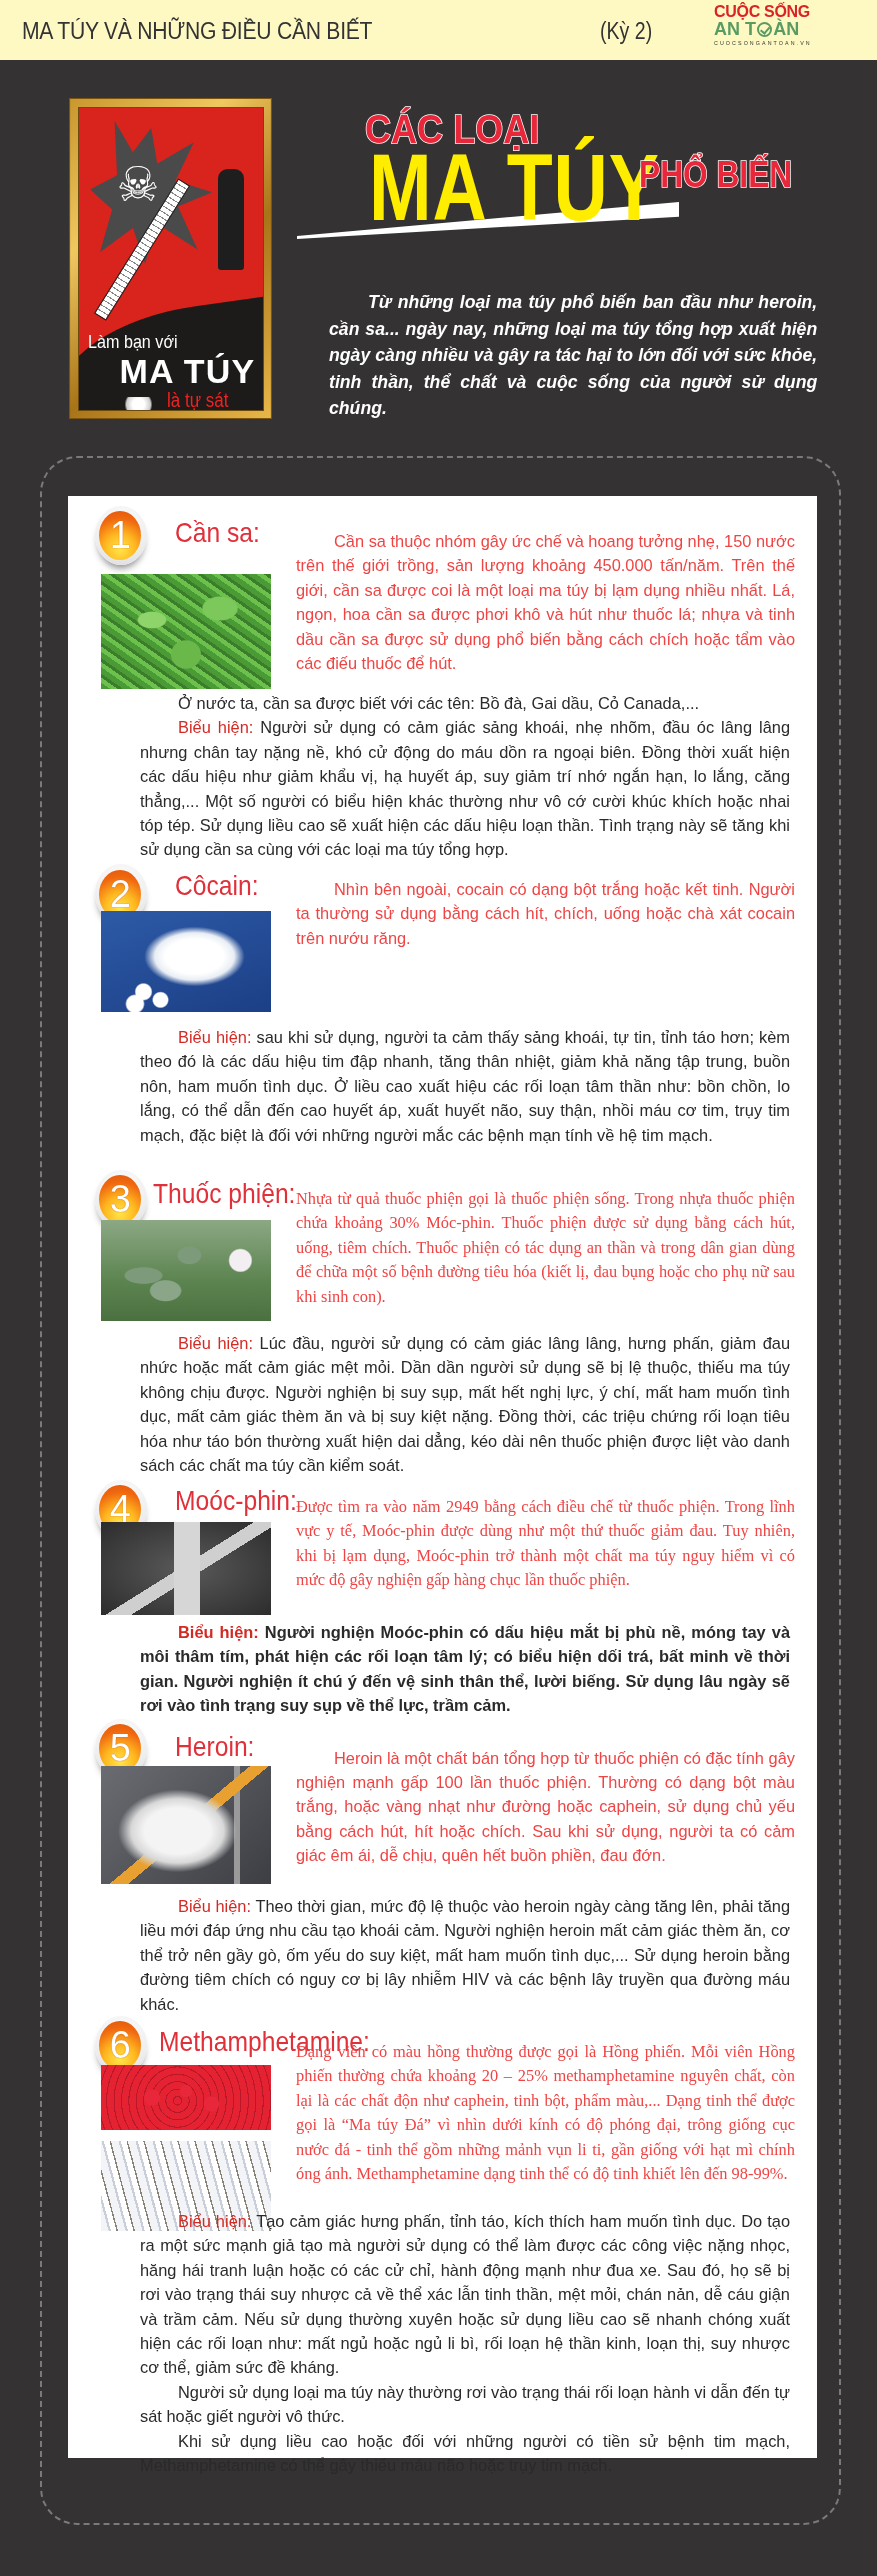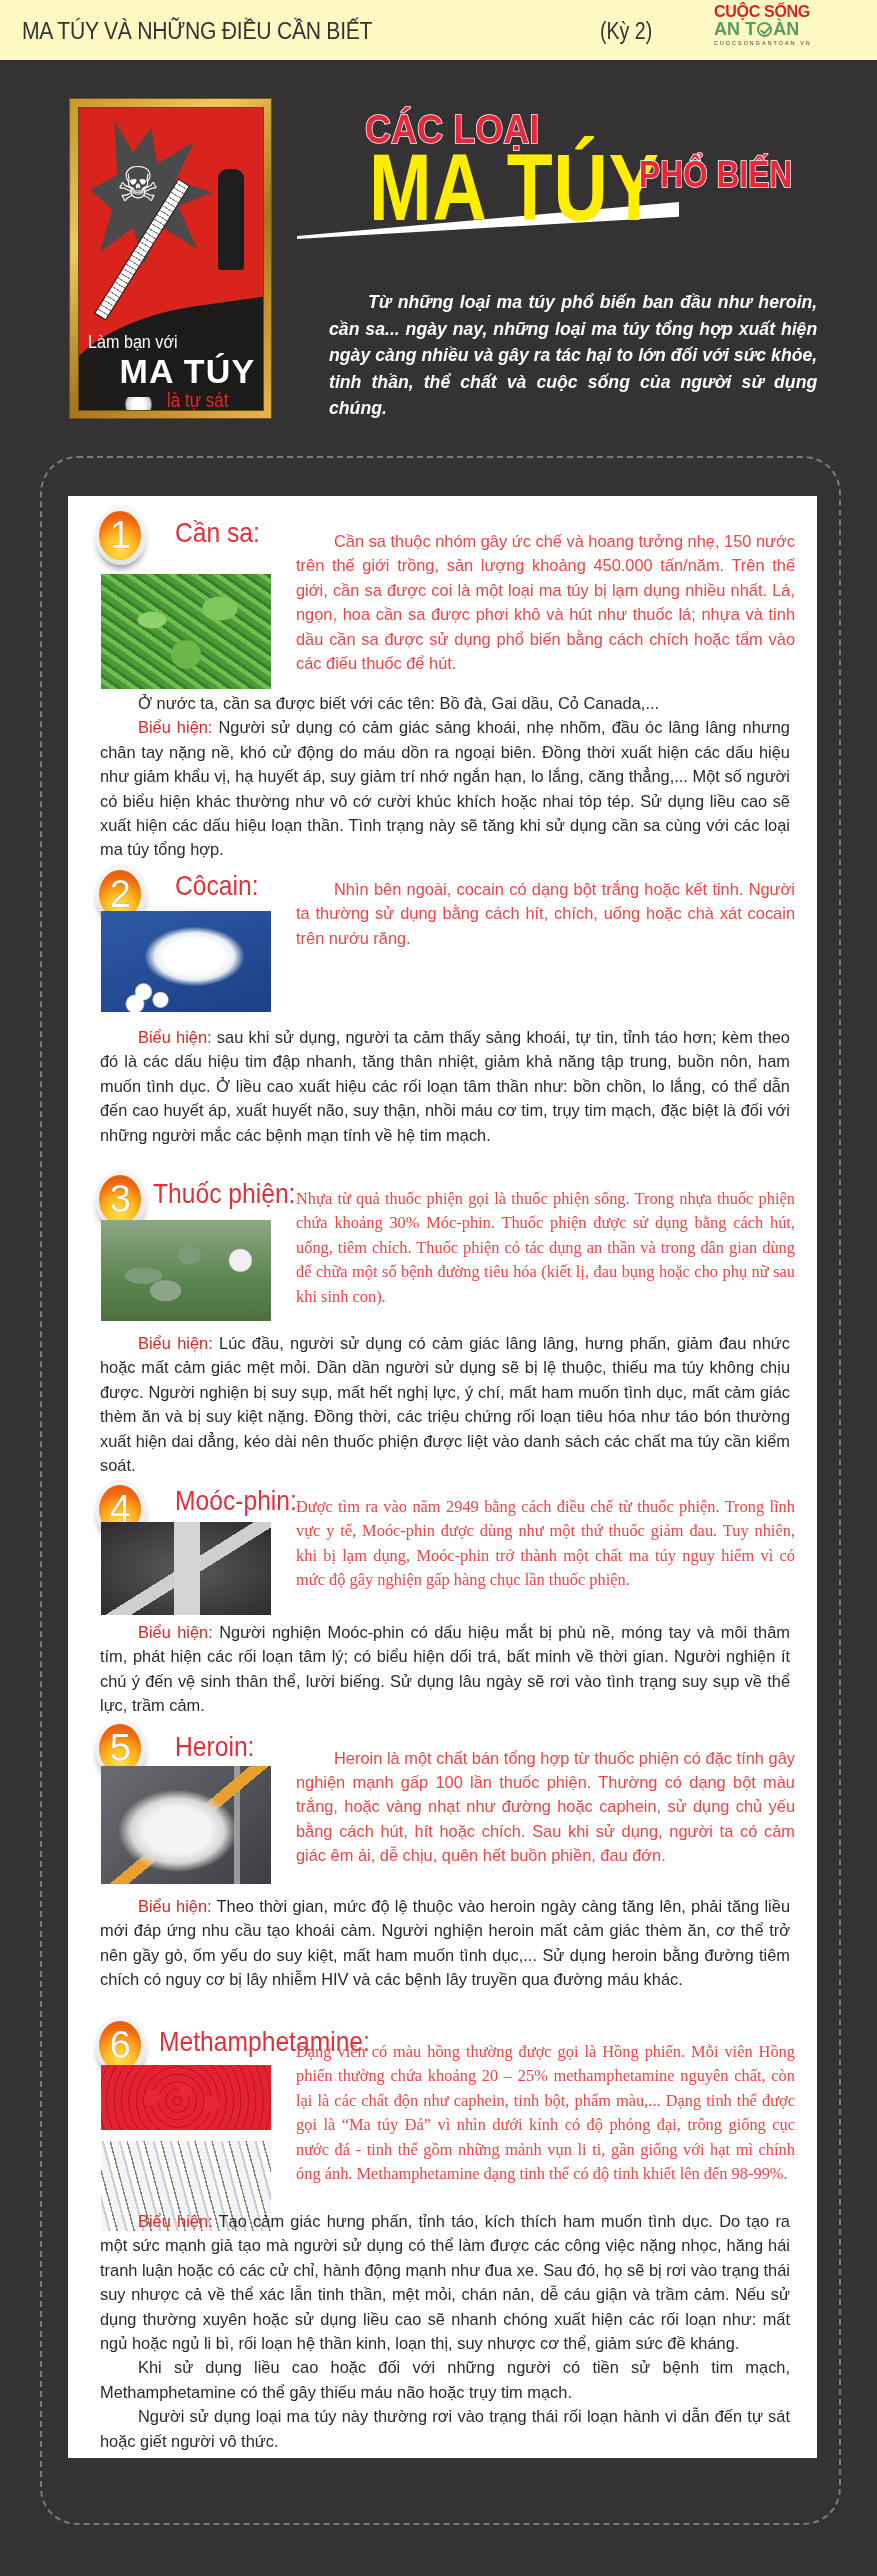--- a/index.html
+++ b/index.html
@@ -43,21 +43,21 @@
 
   .section { position: absolute; left: 0; width: 749px; }
   .badge { position: absolute; left: 26.5px; width: 52px; height: 59px; border-radius: 50%; background: radial-gradient(circle at 50% 30%, #fff 0, #eee 60%, #d8d8d8 100%); box-shadow: 0 6.4px 7.4px -3.2px rgba(0,0,0,0.45); }
   .badge-inner { position: absolute; left: 4.8px; top: 5.3px; width: 42px; height: 49px; border-radius: 50%; background: radial-gradient(circle at 50% 78%, #ffe54a 0, #ffb820 35%, #f06a10 70%, #e0520a 100%); display: flex; align-items: center; justify-content: center; color: #fff; font-size: 38px; font-weight: normal; text-shadow: 0 0 1.1px #c04000; }
   .sec-title { position: absolute; font-size: 28px; color: #e0303a; transform: scaleX(0.88); transform-origin: left; white-space: nowrap; }
   .sec-img { position: absolute; left: 33px; width: 170px; }
   .sec-body { position: absolute; left: 228px; width: 499px; font-size: 16.4px; line-height: 24.4px; color: #ef4444; text-align: justify; }
   .sec-body p { text-indent: 38px; }
   .sec-body p.noindent { text-indent: 0; font-family: Liberation Serif, serif; }
   .sec-full { position: absolute; left: 32px; width: 690px; font-size: 16.4px; line-height: 24.4px; color: #2a2a2a; text-align: justify; }
-  .sec-full p { text-indent: 38px; }
+  .sec-full p { text-indent: 38px; margin-left: 40px; }
   .label { color: #d42a24; }
 
   
   .img-cannabis { height: 115px; background:
       radial-gradient(ellipse at 30% 40%, #8fd46a 0 8%, transparent 9%),
       radial-gradient(ellipse at 70% 30%, #7cc85a 0 10%, transparent 11%),
       radial-gradient(ellipse at 50% 70%, #6ab84a 0 12%, transparent 13%),
       repeating-linear-gradient(35deg, #4a9a36 0 5.3px, #6cc04c 5.3px 9.6px, #3b7d2b 9.6px 12.7px);
   }
   .img-cocaine { height: 101px; background:
@@ -182,21 +182,21 @@
 
   <div class="section" style="top:984px;">
     <div class="badge" style="top:0px;">
         <div class="badge-inner">4</div>
       </div>
     <div class="sec-title" style="left:107px; top:5.3px;">Moóc-phin:</div>
     <div class="sec-img img-morphine" style="top:42px;"></div>
     <div class="sec-body" style="top:15px;">
       <p class="noindent">Được tìm ra vào năm 2949 bằng cách điều chế từ thuốc phiện. Trong lĩnh vực y tế, Moóc-phin được dùng như một thứ thuốc giảm đau. Tuy nhiên, khi bị lạm dụng, Moóc-phin trở thành một chất ma túy nguy hiểm vì có mức độ gây nghiện gấp hàng chục lần thuốc phiện.</p>
     </div>
-    <div class="sec-full" style="top:140px;">
+    <div class="sec-full" style="top:140px;font-weight:bold;">
       <p><span class="label">Biểu hiện:</span><span> Người nghiện Moóc-phin có dấu hiệu mắt bị phù nề, móng tay và môi thâm tím, phát hiện các rối loạn tâm lý; có biểu hiện dối trá, bất minh về thời gian. Người nghiện ít chú ý đến vệ sinh thân thể, lười biếng. Sử dụng lâu ngày sẽ rơi vào tình trạng suy sụp về thể lực, trầm cảm.</span></p>
     </div>
   </div>
 
   <div class="section" style="top:1223px;">
     <div class="badge" style="top:0px;">
         <div class="badge-inner">5</div>
       </div>
     <div class="sec-title" style="left:107px; top:11.7px;">Heroin:</div>
     <div class="sec-img img-heroin" style="top:47px;"></div>
@@ -213,19 +213,19 @@
         <div class="badge-inner">6</div>
       </div>
     <div class="sec-title" style="left:91px; top:9.6px;">Methamphetamine:</div>
     <div class="sec-img img-meth1" style="top:49px; height:65px;"></div>
     <div class="sec-img img-meth2" style="top:125px; height:90px;"></div>
     <div class="sec-body" style="top:24px;">
       <p class="noindent">Dạng viên có màu hồng thường được gọi là Hồng phiến. Mỗi viên Hồng phiến thường chứa khoảng 20 – 25% methamphetamine nguyên chất, còn lại là các chất độn như caphein, tinh bột, phẩm màu,... Dạng tinh thể được gọi là “Ma túy Đá” vì nhìn dưới kính có độ phóng đại, trông giống cục nước đá - tinh thể gồm những mảnh vụn li ti, gần giống với hạt mì chính óng ánh. Methamphetamine dạng tinh thể có độ tinh khiết lên đến 98-99%.</p>
     </div>
     <div class="sec-full" style="top:193px;">
       <p><span class="label">Biểu hiện:</span><span> Tạo cảm giác hưng phấn, tỉnh táo, kích thích ham muốn tình dục. Do tạo ra một sức mạnh giả tạo mà người sử dụng có thể làm được các công việc nặng nhọc, hăng hái tranh luận hoặc có các cử chỉ, hành động mạnh như đua xe. Sau đó, họ sẽ bị rơi vào trạng thái suy nhược cả về thể xác lẫn tinh thần, mệt mỏi, chán nản, dễ cáu giận và trầm cảm. Nếu sử dụng thường xuyên hoặc sử dụng liều cao sẽ nhanh chóng xuất hiện các rối loạn như: mất ngủ hoặc ngủ li bì, rối loạn hệ thần kinh, loạn thị, suy nhược cơ thể, giảm sức đề kháng.</span></p>
+      <p>Người sử dụng loại ma túy này thường rơi vào trạng thái rối loạn hành vi dẫn đến tự sát hoặc giết người vô thức.</p>
       <p>Khi sử dụng liều cao hoặc đối với những người có tiền sử bệnh tim mạch, Methamphetamine có thể gây thiếu máu não hoặc trụy tim mạch.</p>
-      <p>Người sử dụng loại ma túy này thường rơi vào trạng thái rối loạn hành vi dẫn đến tự sát hoặc giết người vô thức.</p>
     </div>
   </div>
 
 </div>
 
 
 </body></html>

